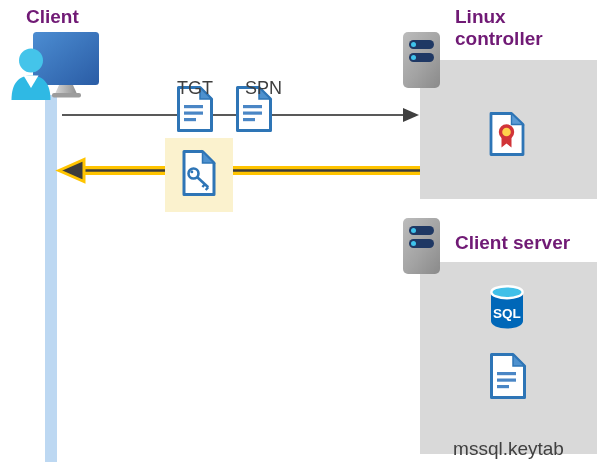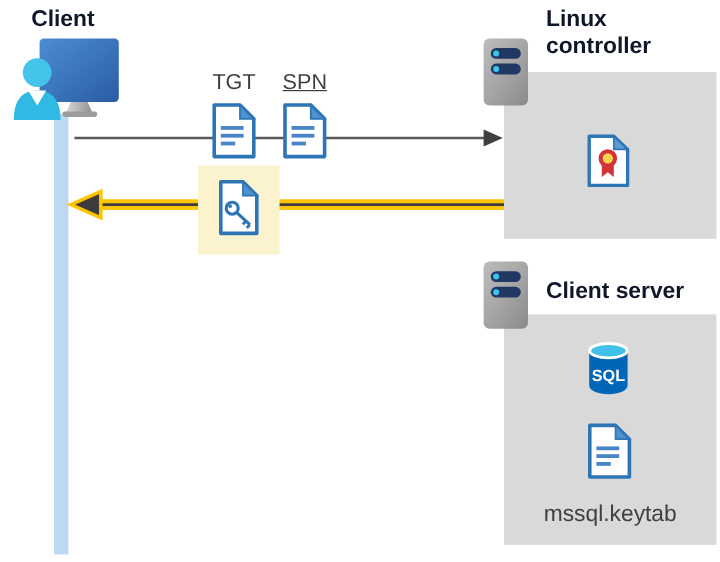--- a/index.html
+++ b/index.html
@@ -2,22 +2,22 @@
 <html><head>
 <meta charset="utf-8">
 <style>
   html,body { margin:0; padding:0; background:#fff; }
   .stage {
     position:relative; width:600px; height:468px; background:#fff;
     font-family:"Liberation Sans", sans-serif; overflow:hidden;
   }
 
   
-  .node-label { position:absolute; font-weight:700; font-size:19px; line-height:22px; color:#0f172a; z-index:4; }
-  .sub-label  { position:absolute; font-size:18px; color:#3f3f3f; z-index:4; }
+  .node-label { position:absolute; font-weight:700; font-size:19px; line-height:22px; color:#701a75; z-index:4; }
+  .sub-label  { position:absolute; font-size:18px; color:#3f3f3f; z-index:4;margin-top:20px; }
 
   
   .node-box { position:absolute; background:#D9D9D9; z-index:0; }
 
   
   .lifeline { position:absolute; left:45px; top:95px; width:12px; height:367px; background:#BDD8F2; z-index:0; }
 
   
   .arrows { position:absolute; left:0; top:0; z-index:1; pointer-events:none; }
 
@@ -78,21 +78,21 @@
       <rect x="44" y="63" width="29" height="4.5" rx="2" fill="#9C9C9C"></rect>
     </g>
     <g>
       <circle cx="23" cy="30.5" r="12" fill="#44C4EA"></circle>
       <path d="M3.5,70 C3.5,53 11,45.5 23,45.5 C35,45.5 42.5,53 42.5,70 Z" fill="#2FB9E4"></path>
       <polygon points="15.5,45.5 30.5,45.5 23,58" fill="#ffffff"></polygon>
     </g>
   </svg>
 
   <div class="sub-label" style="left:165px; top:58px; width:60px; text-align:center;">TGT</div>
-  <div class="sub-label" style="left:226px; top:58px; width:56px; text-align:center;text-decoration:underline;">SPN</div>
+  <div class="sub-label" style="left:226px; top:58px; width:56px; text-align:right;">SPN</div>
 
   <svg class="icon" style="left:175px; top:85px;" width="40" height="48" viewBox="0 0 40 48">
     <path d="M3.5,2.5 H25 L36.5,14 V45.5 H3.5 Z" fill="#fff" stroke="#2E75B6" stroke-width="3" stroke-linejoin="round"></path>
     <path d="M25,2.5 V14 H36.5 Z" fill="#4E91CE" stroke="#2E75B6" stroke-width="1.5"></path>
     <rect x="9" y="20" width="19" height="3.2" fill="#4A86C5"></rect>
     <rect x="9" y="26.5" width="19" height="3.2" fill="#4A86C5"></rect>
     <rect x="9" y="33" width="12" height="3.2" fill="#4A86C5"></rect>
   </svg>
 
   <svg class="icon" style="left:234px; top:85px;" width="40" height="48" viewBox="0 0 40 48">

